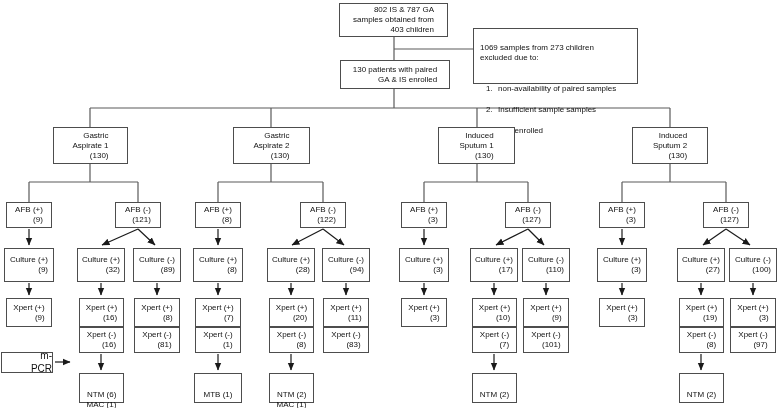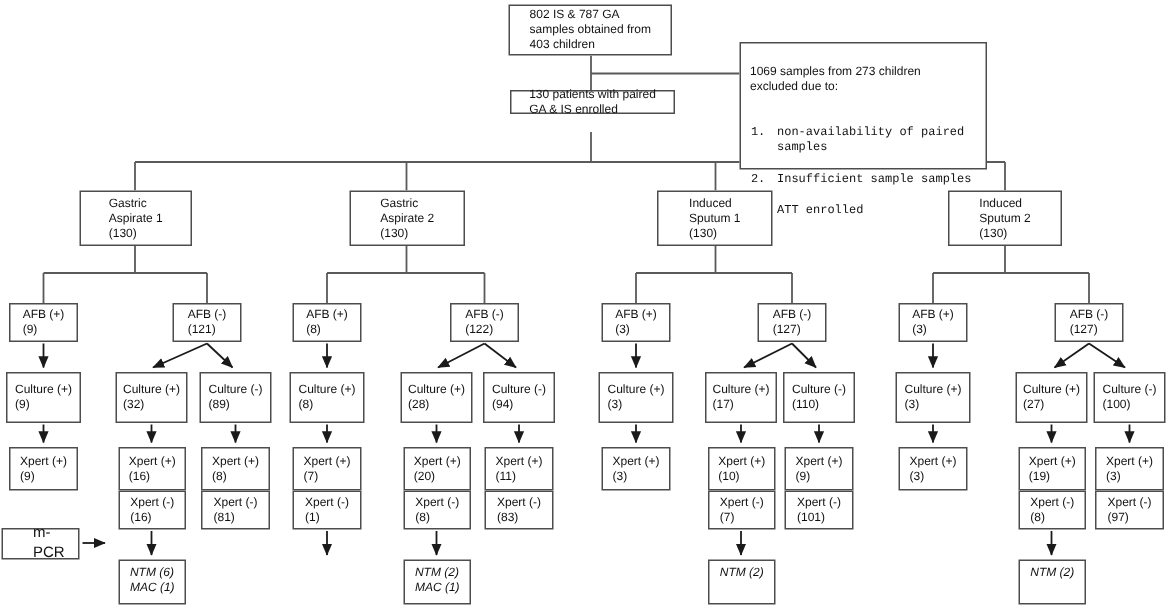--- a/index.html
+++ b/index.html
@@ -8,31 +8,31 @@
     font-family:"Liberation Sans","DejaVu Sans",sans-serif; color:#111;
     overflow:hidden;
   }
   .wires { position:absolute; left:0; top:0; z-index:0; }
   .wire  { stroke:#5a5a5a; stroke-width:1.2; fill:none; }
   .arrow { stroke:#1a1a1a; stroke-width:1.2; fill:none; }
   .box {
     position:absolute; box-sizing:border-box; z-index:1;
     background:#ffffff; border:1px solid #4d4d4d;
     display:flex; align-items:center; justify-content:center;
-    text-align:left; font-size:8px; line-height:1.25;
+    text-align:right; font-size:8px; line-height:1.25;
     white-space:pre-line;
   }
-  .final { align-items:flex-start; padding-top:3px;font-style:italic; }
+  .final { align-items:flex-start; padding-top:16px; }
   .mpcr  { font-size:10px;padding-left:20px; }
   .excl  {
     display:block; text-align:left; white-space:pre-line;
     padding:4px 5px 2px 6px;
   }
   .excl ol { margin:1px 0 0 0; padding-left:15px; }
-  .excl li { padding-left:3px; margin:0 0 1px 0;font-family:Liberation Mono, monospace; }
+  .excl li { padding-left:3px; margin:0 0 1px 0; }
 </style>
 </head>
 <body>
 
 <div class="stage">
 
   <svg class="wires" width="778" height="408" viewBox="0 0 778 408">
     <defs>
       <marker id="ah" viewBox="0 0 8 8" refX="7.5" refY="4" markerWidth="8" markerHeight="8" orient="auto" markerUnits="userSpaceOnUse">
         <path d="M0,0.6 L8,4 L0,7.4 Z" fill="#1a1a1a"></path>
@@ -91,31 +91,31 @@
       <path class="arrow" d="M701,283 V295" marker-end="url(#ah)"></path>
       <path class="arrow" d="M753,283 V295" marker-end="url(#ah)"></path>
       <path class="arrow" d="M701,354 V370" marker-end="url(#ah)"></path>
     </g>
   </svg>
 
   <div class="box" style="left:339px;top:3px;width:109px;height:34px">802 IS &amp; 787 GA
 samples obtained from
 403 children</div>
 
-  <div class="box excl" style="left:493px;top:28px;width:165px;height:85px">
+  <div class="box excl" style="left:473px;top:28px;width:165px;height:56px">
     <div>1069 samples from 273 children
 excluded due to:</div>
     <ol>
       <li>non-availability of paired samples</li>
       <li>Insufficient sample samples</li>
       <li>ATT enrolled</li>
     </ol>
   </div>
 
-  <div class="box" style="left:340px;top:60px;width:110px;height:16px">130 patients with paired
+  <div class="box" style="left:340px;top:60px;width:110px;height:29px">130 patients with paired
 GA &amp; IS enrolled</div>
 
   <div class="box mpcr" style="left:1px;top:352px;width:52px;height:21px">m-PCR</div>
 
   <div class="box" style="left:53px;top:127px;width:75px;height:37px">Gastric
 Aspirate 1
 (130)</div>
   <div class="box" style="left:6px;top:202px;width:46px;height:26px">AFB (+)
 (9)</div>
   <div class="box" style="left:115px;top:202px;width:46px;height:26px">AFB (-)
@@ -145,20 +145,21 @@
   <div class="box" style="left:195px;top:202px;width:46px;height:26px">AFB (+)
 (8)</div>
   <div class="box" style="left:300px;top:202px;width:46px;height:26px">AFB (-)
 (122)</div>
   <div class="box" style="left:193px;top:248px;width:50px;height:34px">Culture (+)
 (8)</div>
   <div class="box" style="left:195px;top:298px;width:46px;height:29px">Xpert (+)
 (7)</div>
   <div class="box" style="left:195px;top:327px;width:46px;height:26px">Xpert (-)
 (1)</div>
+  <div class="box final" style="left:194px;top:373px;width:48px;height:30px">MTB (1)</div>
   <div class="box" style="left:267px;top:248px;width:48px;height:34px">Culture (+)
 (28)</div>
   <div class="box" style="left:269px;top:298px;width:45px;height:29px">Xpert (+)
 (20)</div>
   <div class="box" style="left:269px;top:327px;width:45px;height:26px">Xpert (-)
 (8)</div>
   <div class="box final" style="left:269px;top:373px;width:45px;height:30px">NTM (2)
 MAC (1)</div>
   <div class="box" style="left:322px;top:248px;width:48px;height:34px">Culture (-)
 (94)</div>

